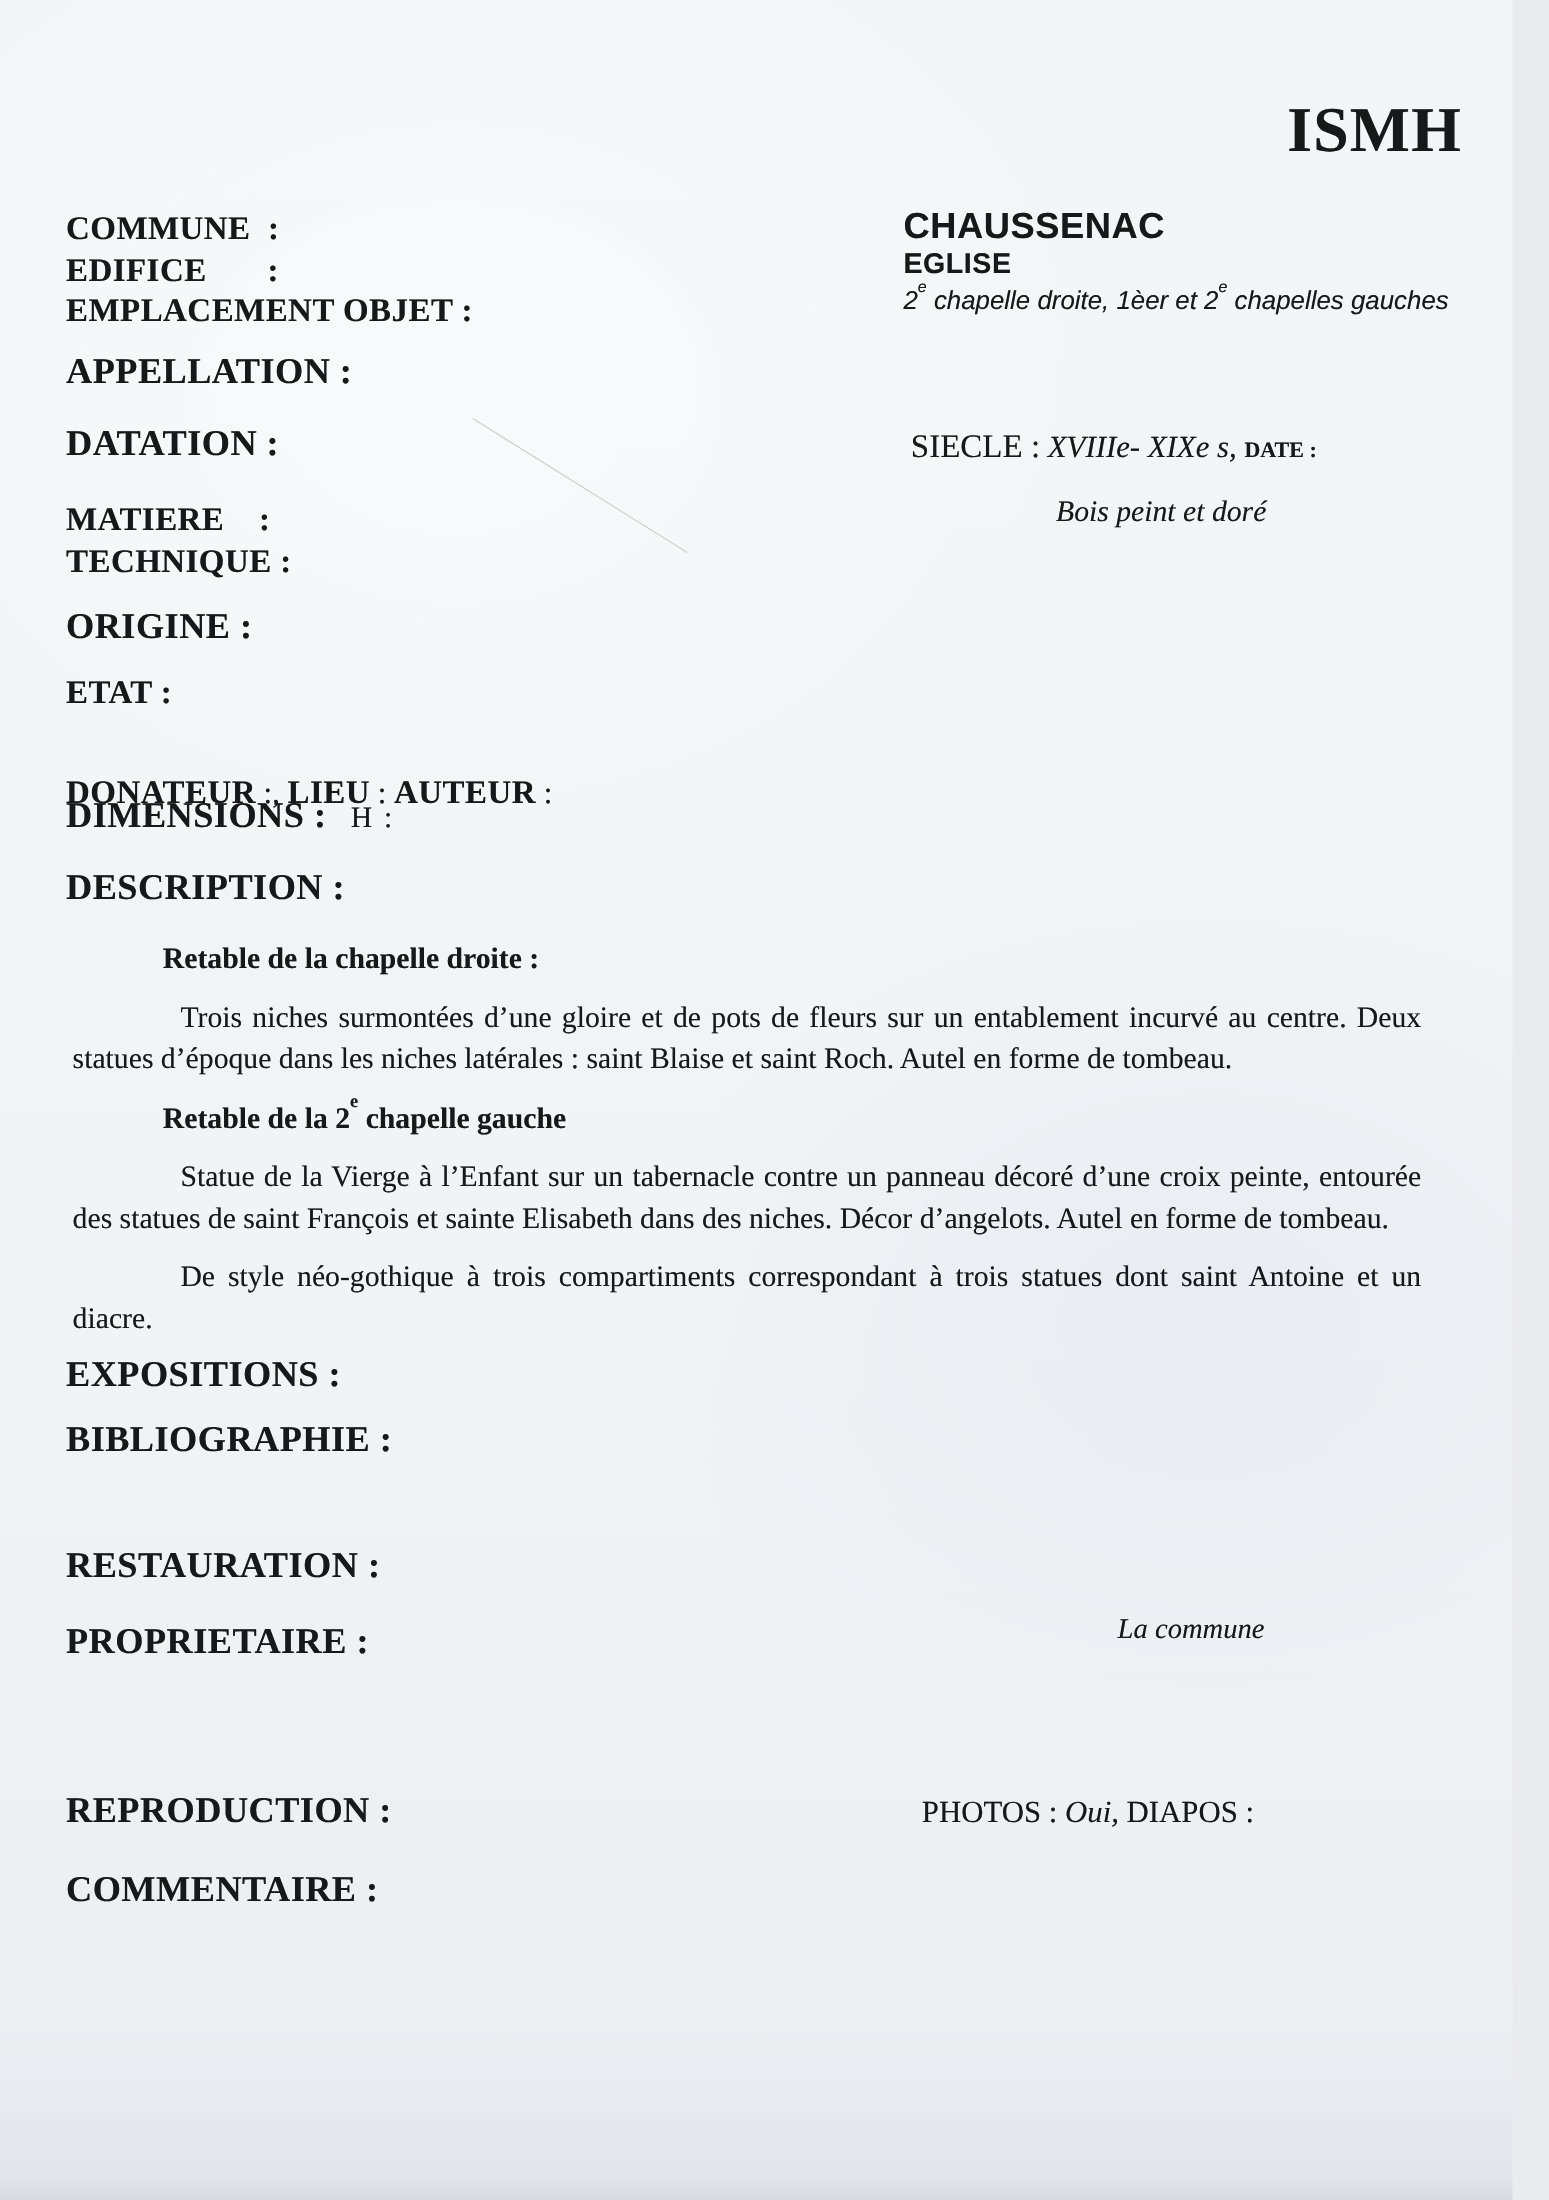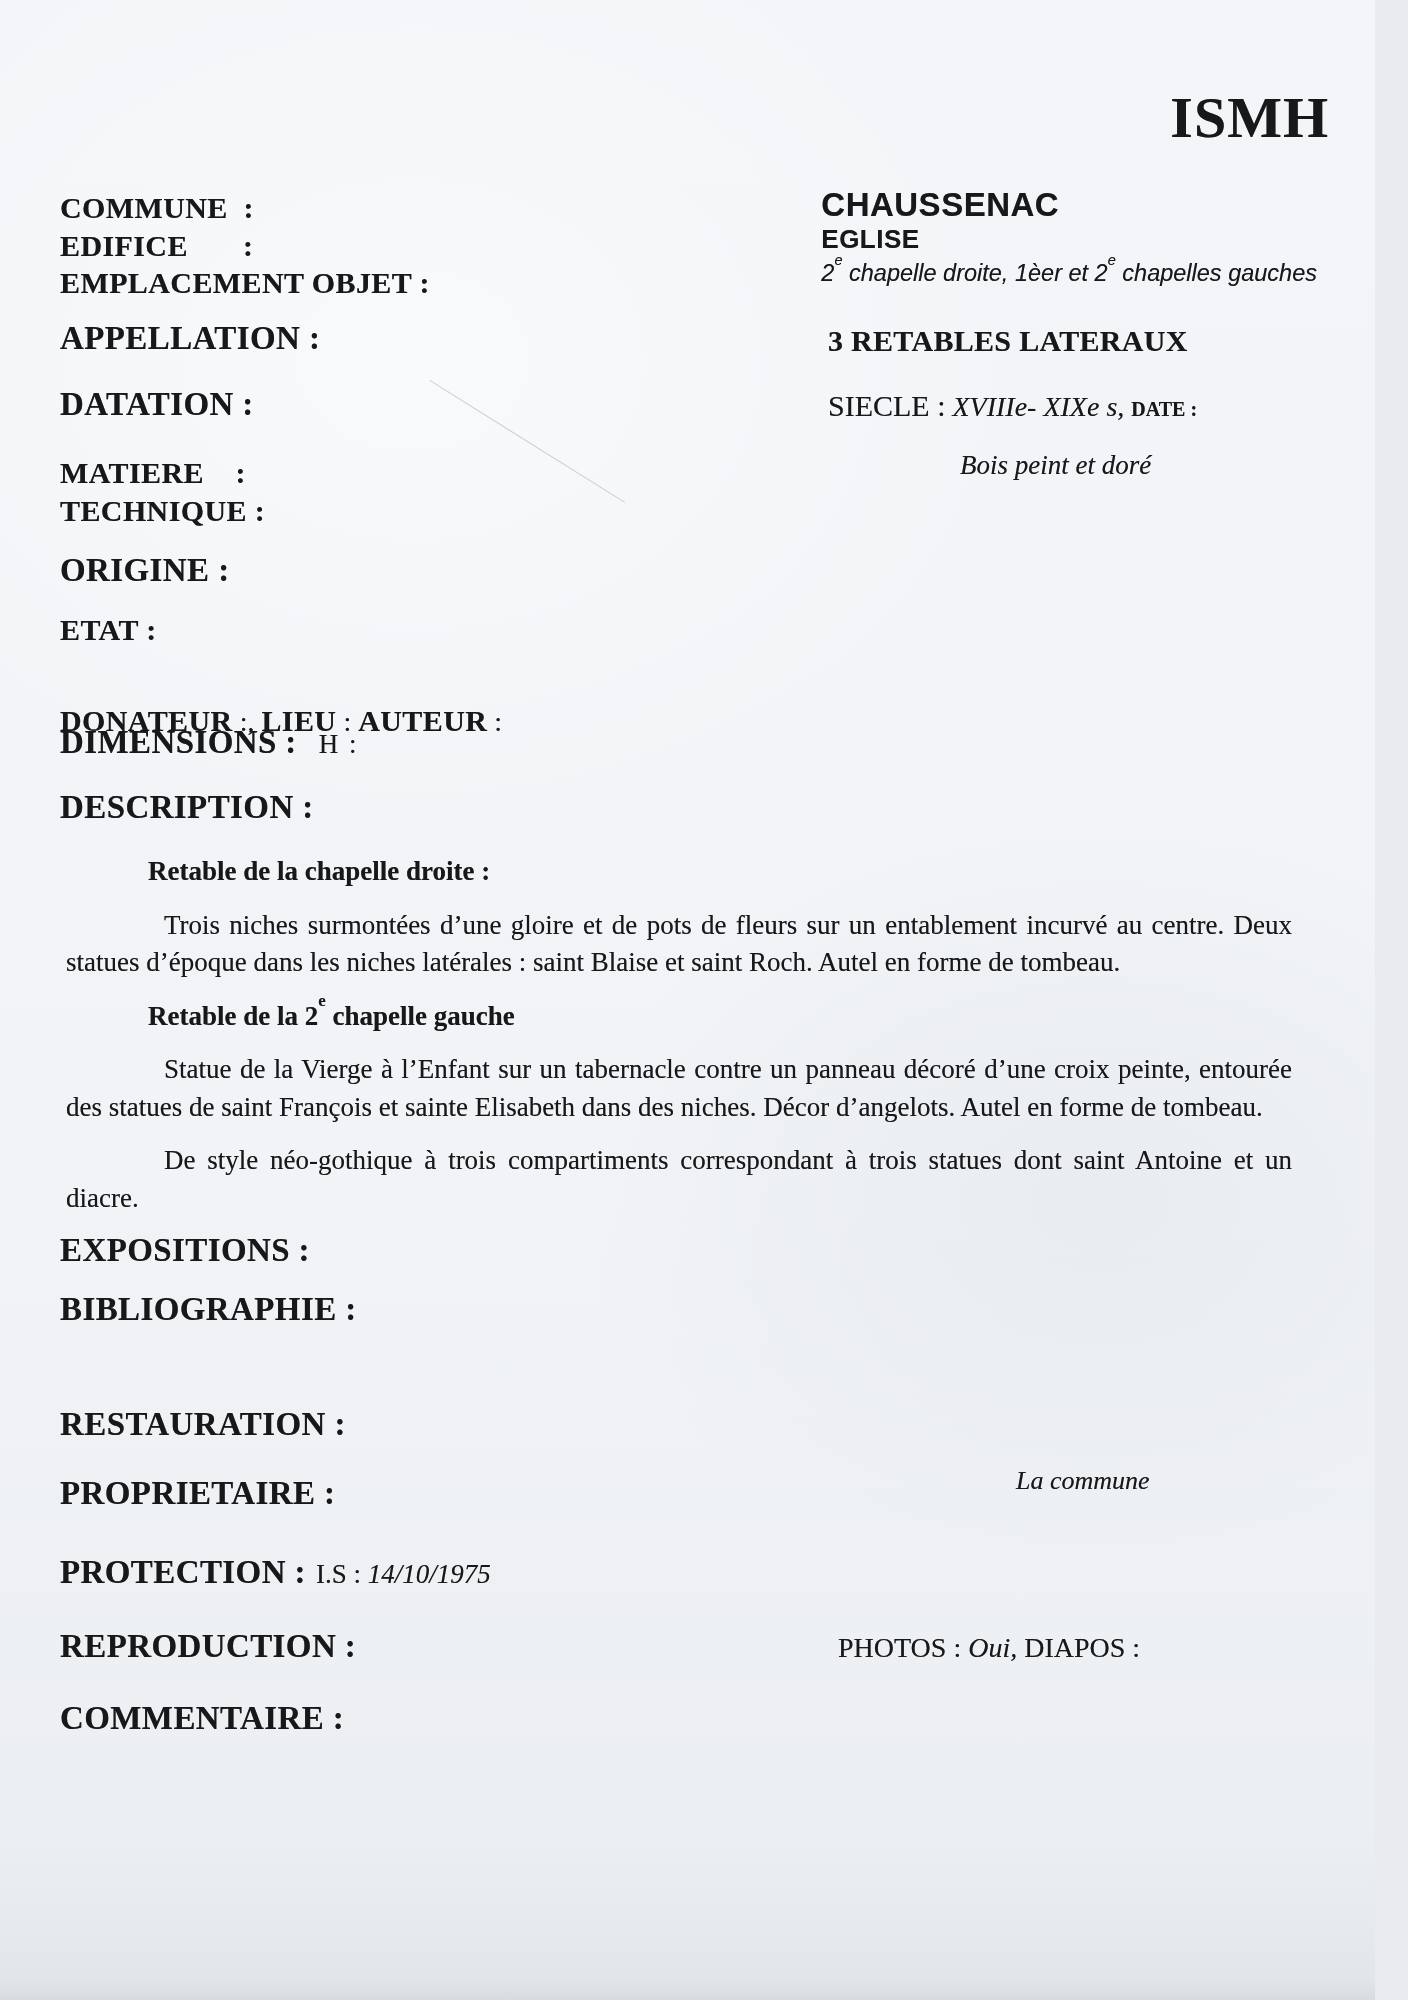--- a/index.html
+++ b/index.html
@@ -45,21 +45,20 @@
     <div class="hdr-commune txt">CHAUSSENAC</div>
     <div class="hdr-edifice txt">EGLISE</div>
     <div class="hdr-empl txt"><span>2</span><sup class="ts">e</sup><span> chapelle droite, 1èer et 2</span><sup class="ts">e</sup><span> chapelles gauches</span></div>
   </div>
 
   <div class="abs lbl-a txt" style="left:60px;top:191px;">COMMUNE  :</div>
   <div class="abs lbl-a txt" style="left:60px;top:229px;">EDIFICE       :</div>
   <div class="abs lbl-a txt" style="left:60px;top:266px;">EMPLACEMENT OBJET :</div>
 
   <div class="abs lbl-b txt" style="left:60px;top:320px;">APPELLATION :</div>
-  <div class="abs txt" style="left:828px;top:324px;font-weight:bold;font-size:30px;letter-spacing:.3px;">3 RETABLES LATERAUX</div>
 
   <div class="abs lbl-b txt" style="left:60px;top:386px;">DATATION :</div>
   <div class="abs row-inline txt" style="left:828px;top:389px;white-space:pre;"><span style="font-weight:normal;font-size:30px;">SIECLE :</span><span class="serif-it" style="font-size:28px;"> XVIIIe- XIXe s, </span><span style="font-weight:bold;font-size:20px;">DATE :</span></div>
 
   <div class="abs lbl-a txt" style="left:60px;top:456px;">MATIERE    :</div>
   <div class="abs serif-it txt" style="left:960px;top:450px;">Bois peint et doré</div>
   <div class="abs lbl-a txt" style="left:60px;top:494px;">TECHNIQUE :</div>
 
   <div class="abs lbl-b txt" style="left:60px;top:552px;">ORIGINE :</div>
   <div class="abs lbl-a txt" style="left:60px;top:613px;">ETAT :</div>
@@ -78,19 +77,18 @@
     <p>De style néo-gothique à trois compartiments correspondant à trois statues dont saint Antoine et un diacre.</p>
   </div>
 
   <div class="abs lbl-b txt" style="left:60px;top:1232px;">EXPOSITIONS :</div>
   <div class="abs lbl-b txt" style="left:60px;top:1291px;">BIBLIOGRAPHIE :</div>
   <div class="abs lbl-b txt" style="left:60px;top:1406px;">RESTAURATION :</div>
 
   <div class="abs lbl-b txt" style="left:60px;top:1475px;">PROPRIETAIRE :</div>
   <div class="abs serif-it txt" style="left:1016px;top:1466px;font-size:26px;">La commune</div>
 
-  <div class="abs row-inline txt" style="left:60px;top:1554px;white-space:pre;"><span class="lbl-b">PROTECTION :</span><span class="serif-reg" style="margin-left:10px;">I.S : </span><span class="serif-it">14/10/1975</span></div>
 
   <div class="abs lbl-b txt" style="left:60px;top:1628px;">REPRODUCTION :</div>
   <div class="abs row-inline txt" style="left:838px;top:1632px;white-space:pre;"><span class="serif-reg" style="font-size:28px;">PHOTOS : </span><span class="serif-it" style="font-size:28px;">Oui,</span><span class="serif-reg" style="font-size:28px;"> DIAPOS :</span></div>
 
   <div class="abs lbl-b txt" style="left:60px;top:1700px;">COMMENTAIRE :</div>
 </div>
 
 </body></html>

